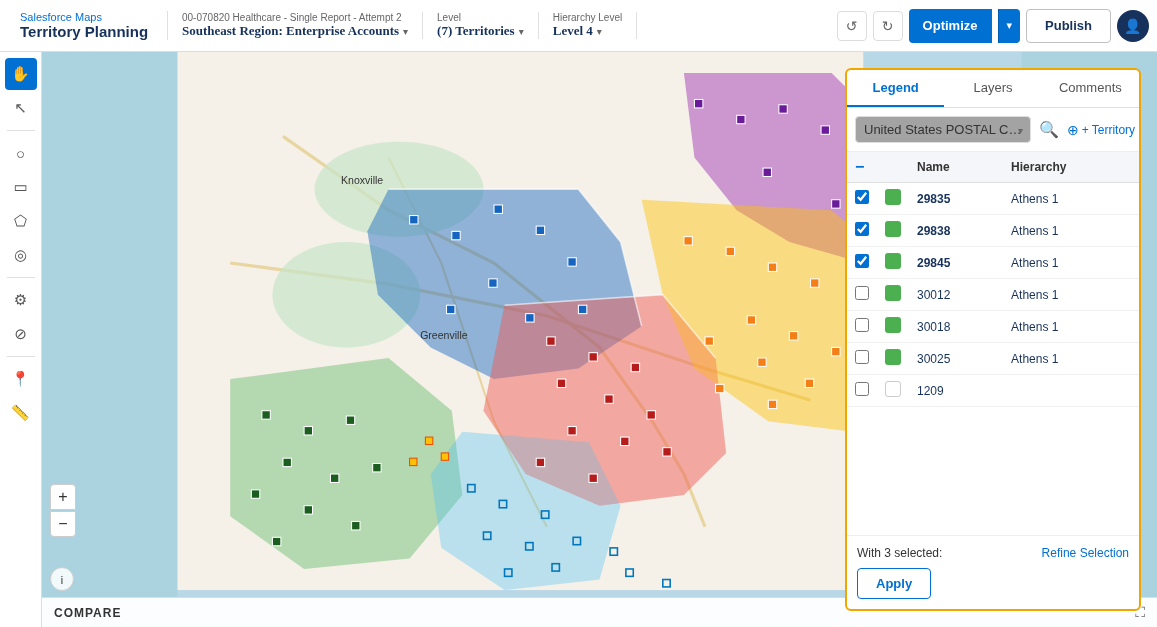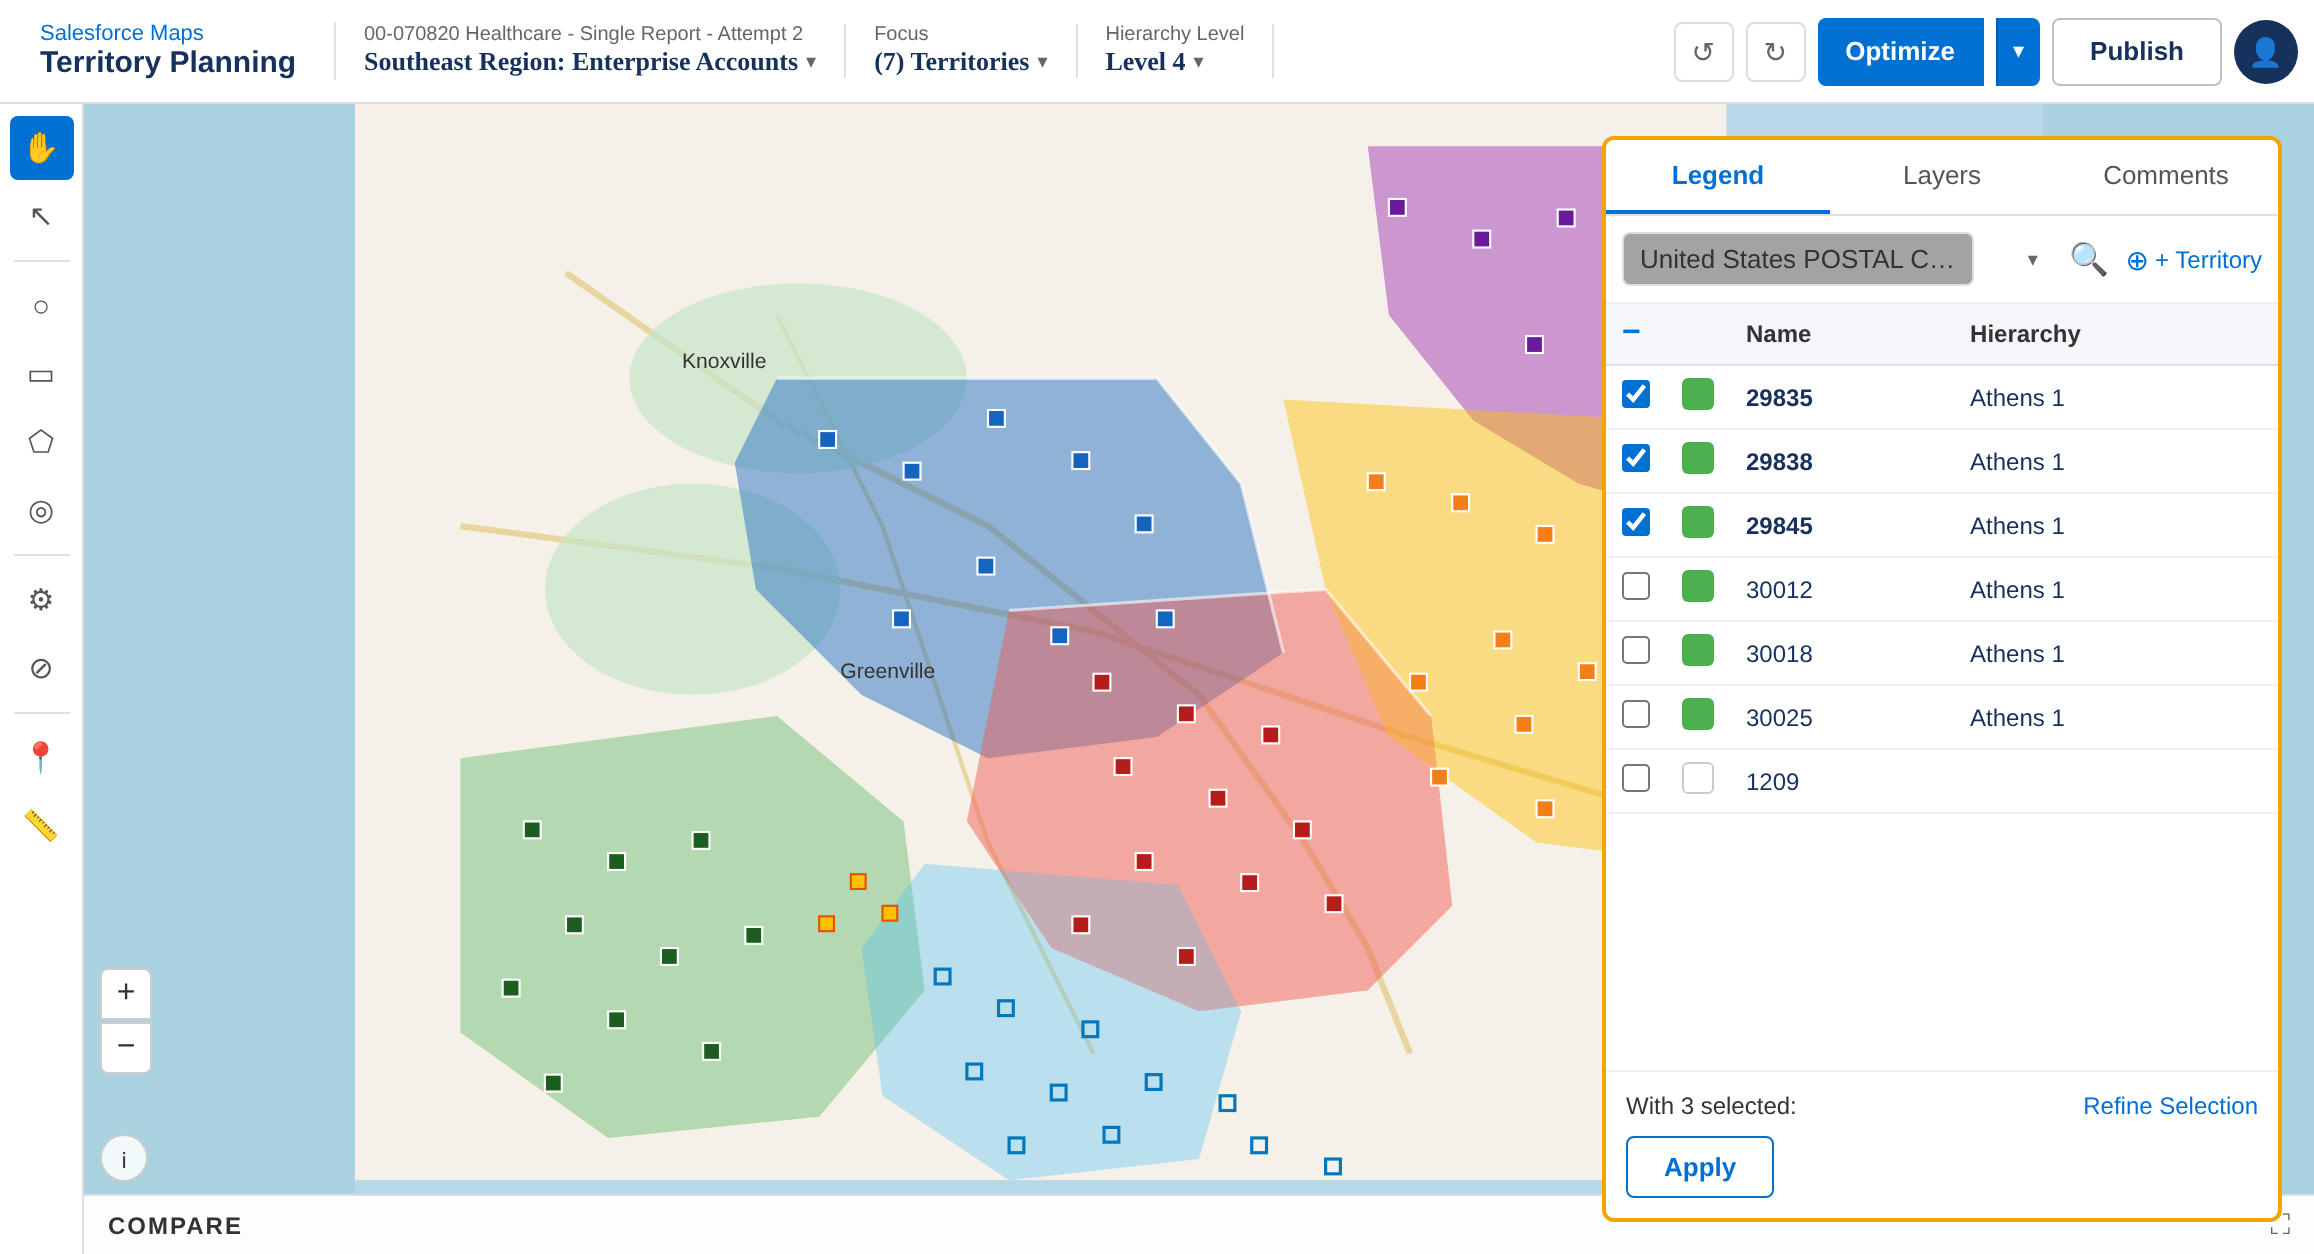--- a/index.html
+++ b/index.html
@@ -54,21 +54,21 @@
     .info-icon-btn { position: absolute; bottom: 36px; left: 8px; background: rgba(255,255,255,0.85); border: 1px solid #ccc; border-radius: 50%; width: 24px; height: 24px; display: flex; align-items: center; justify-content: center; font-size: 11px; color: #333; cursor: pointer; }
 
     
     .zoom-controls { position: absolute; bottom: 90px; left: 8px; display: flex; flex-direction: column; gap: 1px; }
     .zoom-btn { background: #fff; border: 1px solid #ccc; width: 26px; height: 26px; display: flex; align-items: center; justify-content: center; font-size: 16px; cursor: pointer; color: #333; font-weight: 300; }
     .zoom-btn:first-child { border-radius: 4px 4px 0 0; }
     .zoom-btn:last-child { border-radius: 0 0 4px 4px; }
 
     
     .legend-panel {
-      width: 340px; background: #fff; border: 2px solid #f0a500; border-radius: 6px; margin: 8px 8px 8px 0;
+      width: 296px; background: #fff; border: 2px solid #f0a500; border-radius: 6px; margin: 8px 8px 8px 0;
       display: flex; flex-direction: column; overflow: hidden;
       position: absolute; right: 8px; top: 8px; bottom: 8px;
     }
 
     .legend-tabs { display: flex; border-bottom: 1px solid #e0e0e0; }
     .legend-tab { flex: 1; padding: 10px 0; text-align: center; font-size: 13px; cursor: pointer; color: #555; border-bottom: 2px solid transparent; }
     .legend-tab.active { color: #0070d2; border-bottom: 2px solid #0070d2; font-weight: 600; }
 
     .legend-toolbar { display: flex; align-items: center; padding: 8px; gap: 6px; border-bottom: 1px solid #eee; }
     .legend-select { flex: 1; border: 1px solid #ddd; border-radius: 4px; padding: 5px 8px; font-size: 13px; color: #333; background: #a3a3a3; cursor: pointer; appearance: none; -webkit-appearance: none; }
@@ -114,21 +114,21 @@
 
   <div class="topbar-segment">
     <span class="topbar-segment-label">00-070820 Healthcare - Single Report - Attempt 2</span>
     <div class="topbar-segment-row">
       <span class="topbar-segment-value">Southeast Region: Enterprise Accounts</span>
       <span class="chevron-icon">▾</span>
     </div>
   </div>
 
   <div class="topbar-segment">
-    <span class="topbar-segment-label">Focus</span>
+    <span class="topbar-segment-label">Level</span>
     <div class="topbar-segment-row">
       <span class="topbar-segment-value">(7) Territories</span>
       <span class="chevron-icon">▾</span>
     </div>
   </div>
 
   <div class="topbar-segment">
     <span class="topbar-segment-label">Hierarchy Level</span>
     <div class="topbar-segment-row">
       <span class="topbar-segment-value">Level 4</span>

